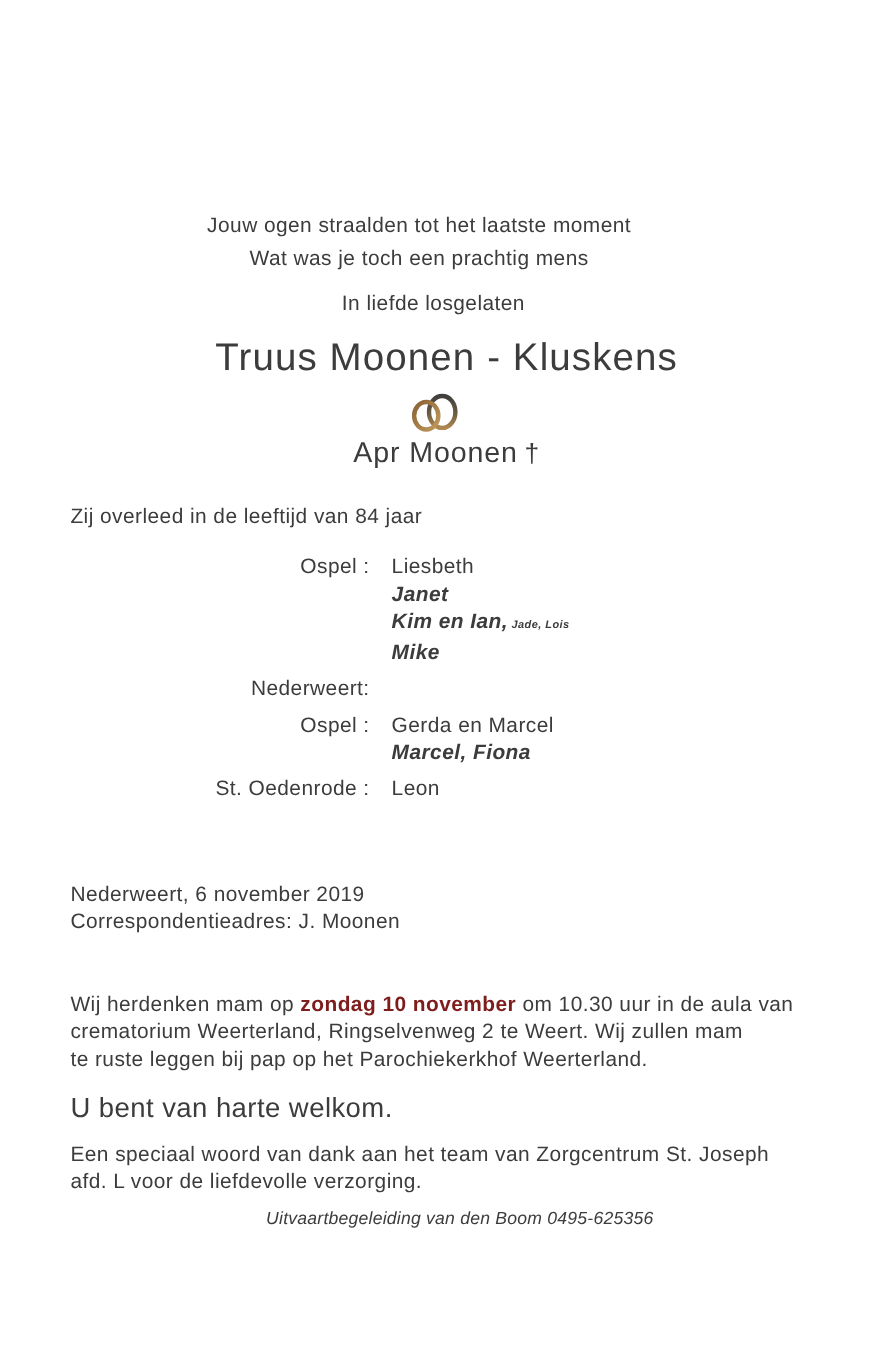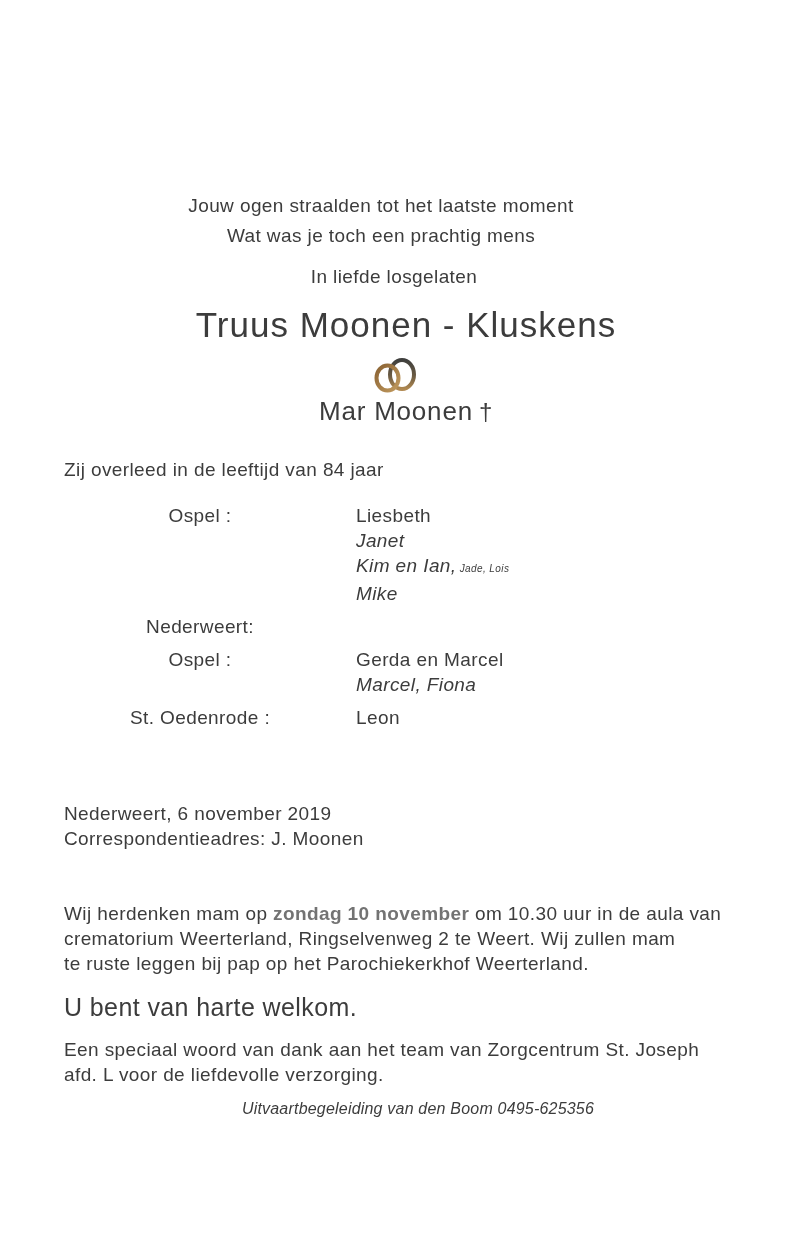--- a/index.html
+++ b/index.html
@@ -23,29 +23,29 @@
   .subtitle {
     top: 396px; font-size: 26px; font-weight: 400; margin: 0;
     letter-spacing: 0.8px; line-height: 30px;
   }
   .subtitle .dagger { font-size: 24px; padding-left: 6px; }
 
   .age-line { top: 459px; left: 64px; font-size: 19px; }
 
   .family { top: 503px; left: 64px; font-size: 19px; }
   .fam-group { display: grid; grid-template-columns: 272px auto; column-gap: 20px; margin-bottom: 8px; }
-  .fam-label { text-align: center; line-height: 25px; white-space: pre; }
+  .fam-label { text-align: right; line-height: 25px; white-space: pre; }
   .fam-lines { line-height: 25px; }
   .fam-line { white-space: pre; }
-  .it { font-style: italic; }
+  .it { font-style: italic; font-weight: bold; }
   .small-names { font-size: 10px; font-style: italic; }
 
   .address  { top: 801px; left: 64px; font-size: 19px; line-height: 25px; }
   .ceremony { top: 901px; left: 64px; font-size: 19px; line-height: 25px; width: 700px; }
-  .ceremony b { font-weight: 700; color: #737373; }
+  .ceremony b { font-weight: 700; color: #7f1d1d; }
   .welcome  { top: 993px; left: 64px; font-size: 25px; }
   .thanks   { top: 1037px; left: 64px; font-size: 19px; line-height: 25px; }
   .footer-line { top: 1100px; font-size: 16px; font-style: italic; transform: translateX(12px); letter-spacing: 0.2px; }
 </style>
 </head>
 <body style="--text: #3c3c3c;">
 
 <div class="abs center quote-block">
   <div>Jouw ogen straalden tot het laatste moment</div>
   <div>Wat was je toch een prachtig mens</div>
@@ -66,21 +66,21 @@
       <linearGradient id="gGold" x1="0" y1="0" x2="1" y2="1">
         <stop offset="0" stop-color="#8a6233"></stop>
         <stop offset="1" stop-color="#c19a5e"></stop>
       </linearGradient>
     </defs>
     <ellipse cx="30" cy="19.5" rx="12" ry="14.5" fill="none" stroke="url(#gMix)" stroke-width="4"></ellipse>
     <ellipse cx="15.5" cy="23" rx="11" ry="12.5" fill="none" stroke="url(#gGold)" stroke-width="4"></ellipse>
   </svg>
 </div>
 
-<h2 class="abs center subtitle"><span>Mar Moonen</span><span class="dagger">†</span></h2>
+<h2 class="abs center subtitle"><span>Apr Moonen</span><span class="dagger">†</span></h2>
 
 <div class="abs age-line">Zij overleed in de leeftijd van 84 jaar</div>
 
 <div class="abs family">
 
   <div class="fam-group">
     <div class="fam-label">Ospel :</div>
     <div class="fam-lines">
       <div class="fam-line">Liesbeth</div>
       <div class="fam-line it">Janet</div>

